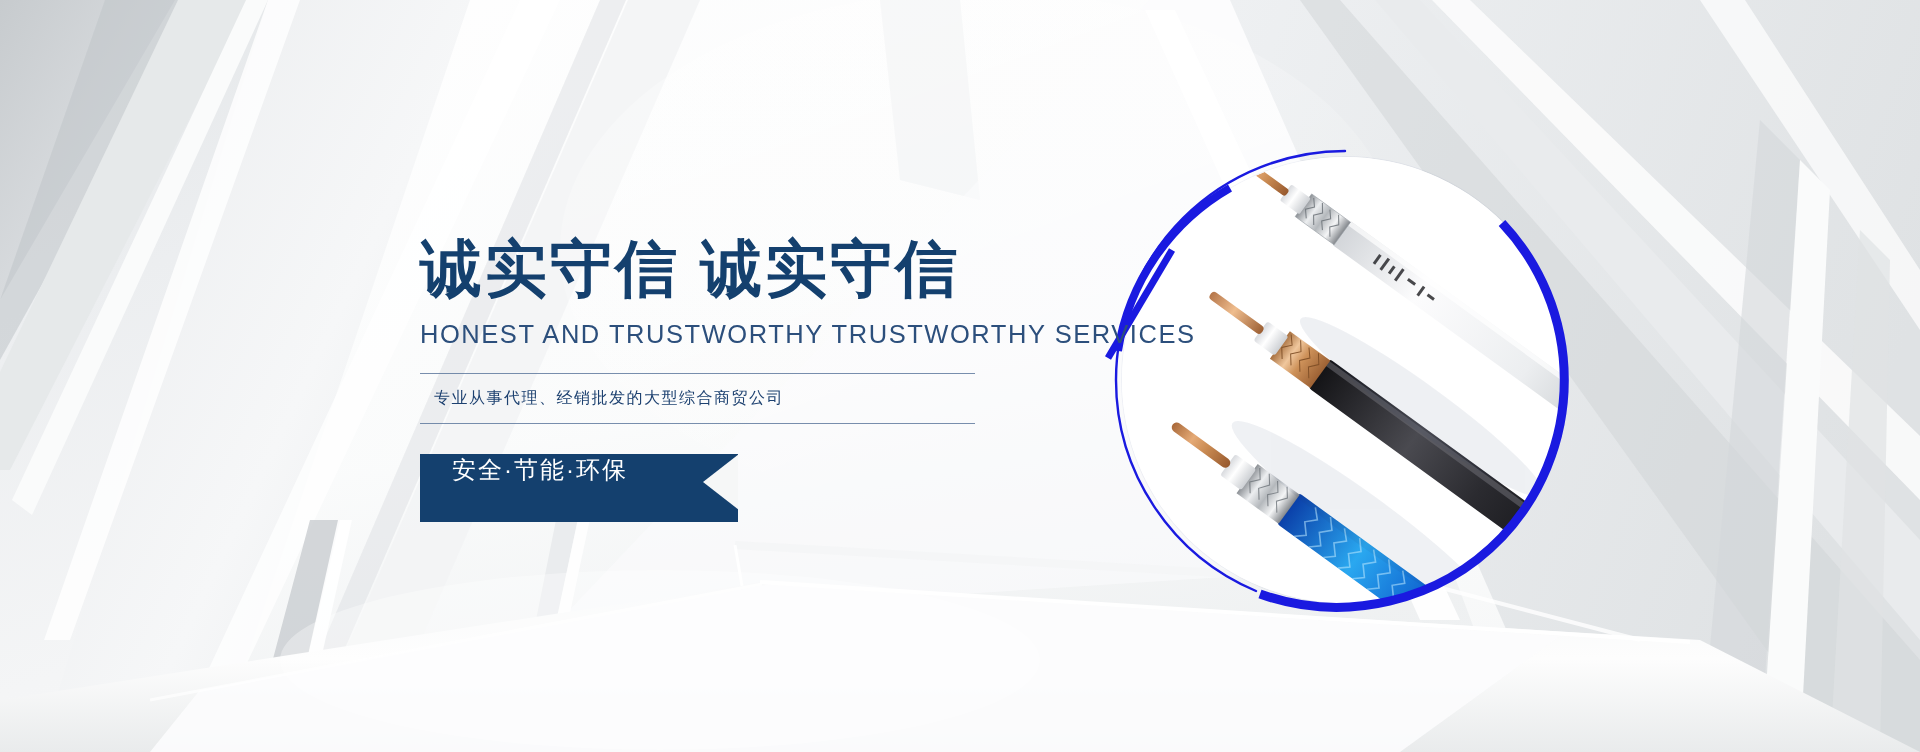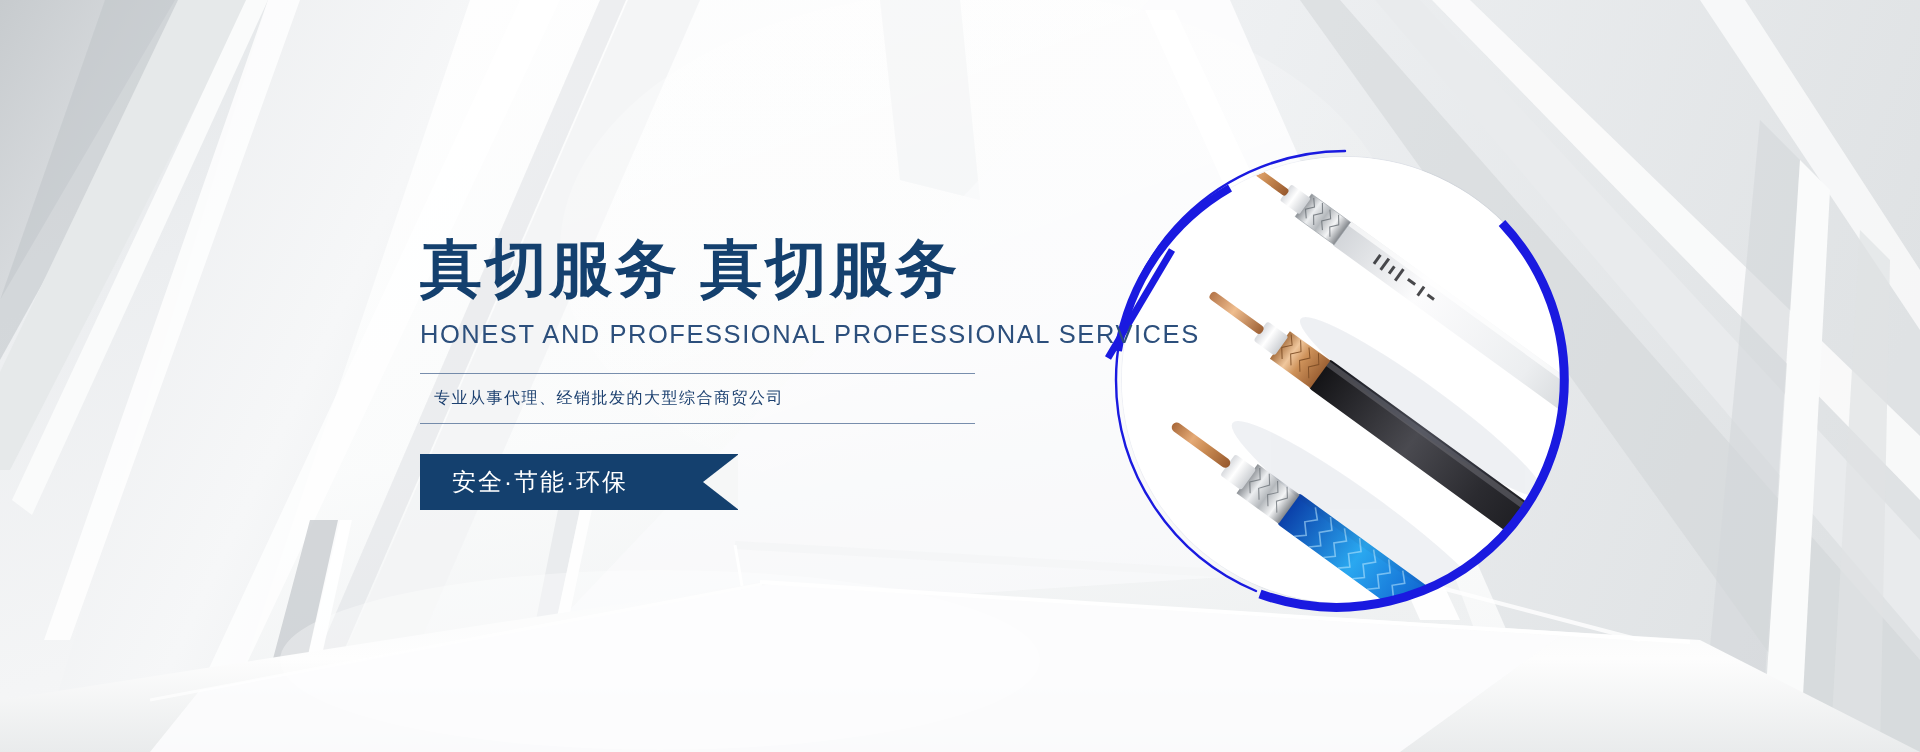--- a/index.html
+++ b/index.html
@@ -100,24 +100,23 @@
     white-space: nowrap;
   }
 
   .rule.bottom { margin-top: 0; }
 
   
   .badge {
     position: relative;
     margin-top: 30px;
     width: 318px;
-    height: 56px;
+    height: 68px;
     background: #14406e;
     display: flex;
-    align-items: center;
     -webkit-clip-path: polygon(0 0, 100% 0, 100% 100%, 0 100%);
   }
   .badge-notch {
     position: absolute;
     right: -1px;
     top: 0;
     width: 36px;
     height: 56px;
     background: #f6f7f7;
     -webkit-clip-path: polygon(100% 0, 100% 100%, 0 50%);
@@ -389,23 +388,23 @@
       <path d="M 120 43 A 229 229 0 0 0 8 206" fill="none" stroke="#1a1ae0" stroke-width="8" stroke-linecap="butt"></path>
     </svg>
   </div>
 
   <svg style="position:absolute;left:1060px;top:240px;width:140px;height:150px;" viewBox="0 0 140 150" xmlns="http://www.w3.org/2000/svg">
     <line x1="48" y1="118" x2="112" y2="10" stroke="#1a1ae0" stroke-width="7"></line>
   </svg>
 
   <div class="text-block">
 
-    <div class="headline">真切服务 真切服务</div>
-
-    <div class="subhead-en">HONEST AND PROFESSIONAL PROFESSIONAL SERVICES</div>
+    <div class="headline">诚实守信 诚实守信</div>
+
+    <div class="subhead-en">HONEST AND TRUSTWORTHY TRUSTWORTHY SERVICES</div>
 
     <div class="rule"></div>
 
     <div class="desc-cn">专业从事代理、经销批发的大型综合商贸公司</div>
 
     <div class="rule bottom"></div>
 
     <div class="badge">
       <span class="badge-text">安全·节能·环保</span>
       <span class="badge-notch"></span>

